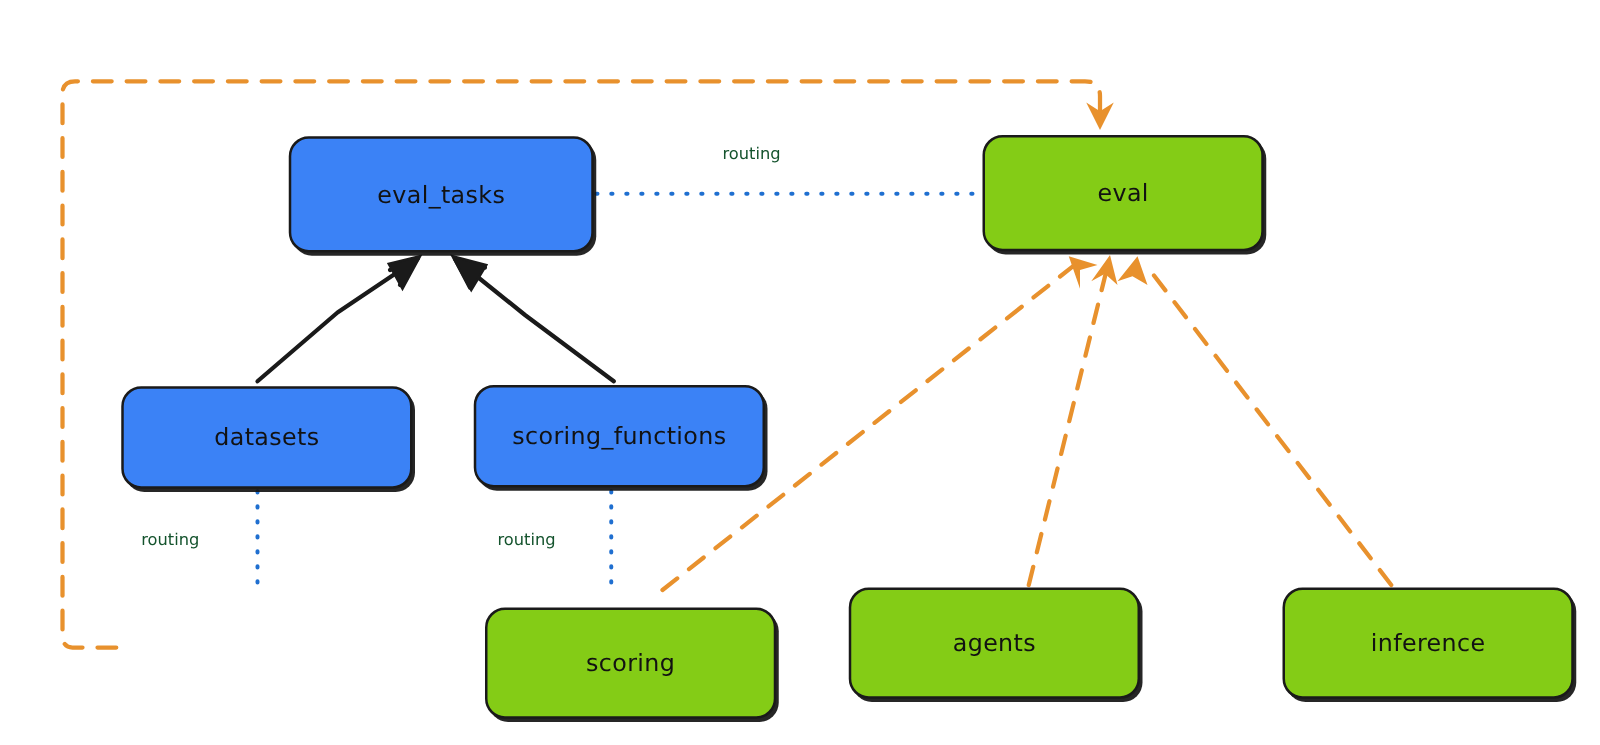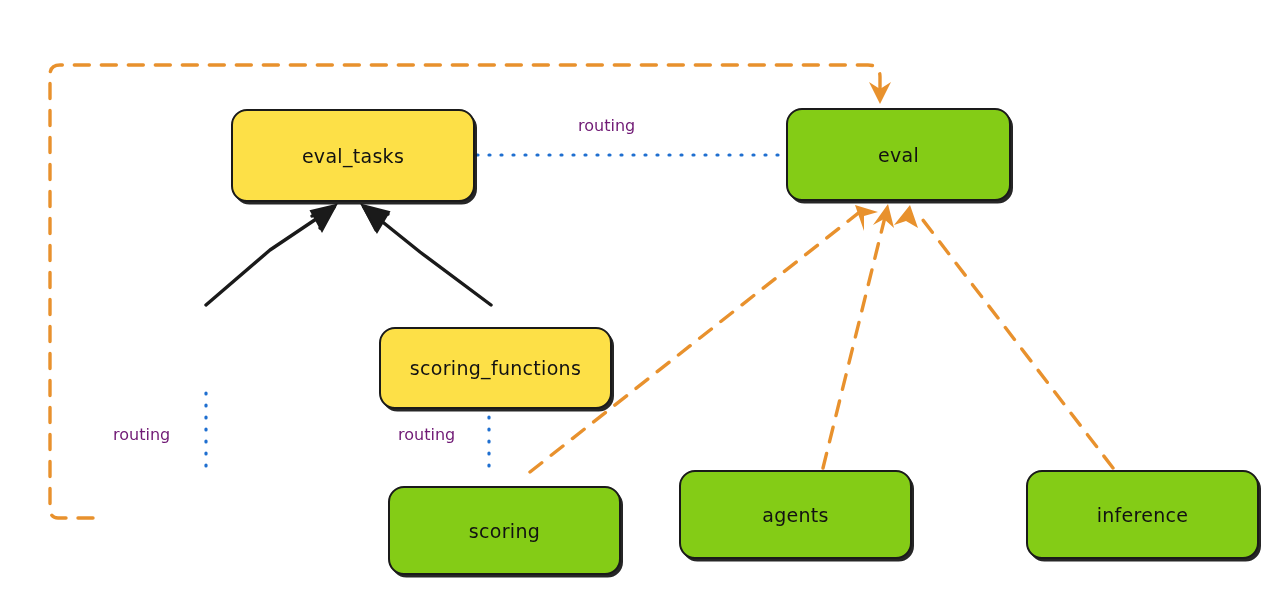--- a/index.html
+++ b/index.html
@@ -30,28 +30,28 @@
     border-radius: 16px;
     display: flex;
     align-items: center;
     justify-content: center;
     font-size: 19px;
     color: #121212;
     letter-spacing: 0.3px;
     z-index: 3;
     box-shadow: 2.5px 3px 0 -0.5px rgba(20,20,20,0.92);
   }
-  .node.blue  { background: #fde047; }
+  .node.blue  { background: #3b82f6; }
   .node.green { background: #84cc16; }
   .node-label { pointer-events: none; white-space: nowrap; }
 
   .edge-label {
     position: absolute;
-    font-size: 16px;
-    color: #701a75;
+    font-size: 13px;
+    color: #14532d;
     z-index: 4;
     white-space: nowrap;
   }
 </style>
 </head>
 <body>
 
 <div id="canvas">
 
   <svg id="edges" viewBox="0 0 1280 596" width="1280" height="596" xmlns="http://www.w3.org/2000/svg">
@@ -102,22 +102,25 @@
   </svg>
 
   <div class="node blue" style="left:231px; top:109px; width:244px; height:93px;">
     <span class="node-label">eval_tasks</span>
   </div>
 
   <div class="node green" style="left:786px; top:108px; width:225px; height:93px;">
     <span class="node-label">eval</span>
   </div>
 
+  <div class="node blue" style="left:97px; top:309px; width:233px; height:82px;">
+    <span class="node-label">datasets</span>
+  </div>
 
-  <div class="node blue" style="left:379px; top:327px; width:233px; height:82px;align-items:center;">
+  <div class="node blue" style="left:379px; top:308px; width:233px; height:82px;align-items:center;">
     <span class="node-label">scoring_functions</span>
   </div>
 
 
   <div class="node green" style="left:388px; top:474px; width:233px; height:89px;margin-top:12px;">
     <span class="node-label">scoring</span>
   </div>
 
   <div class="node green" style="left:679px; top:470px; width:233px; height:89px;">
     <span class="node-label">agents</span>

